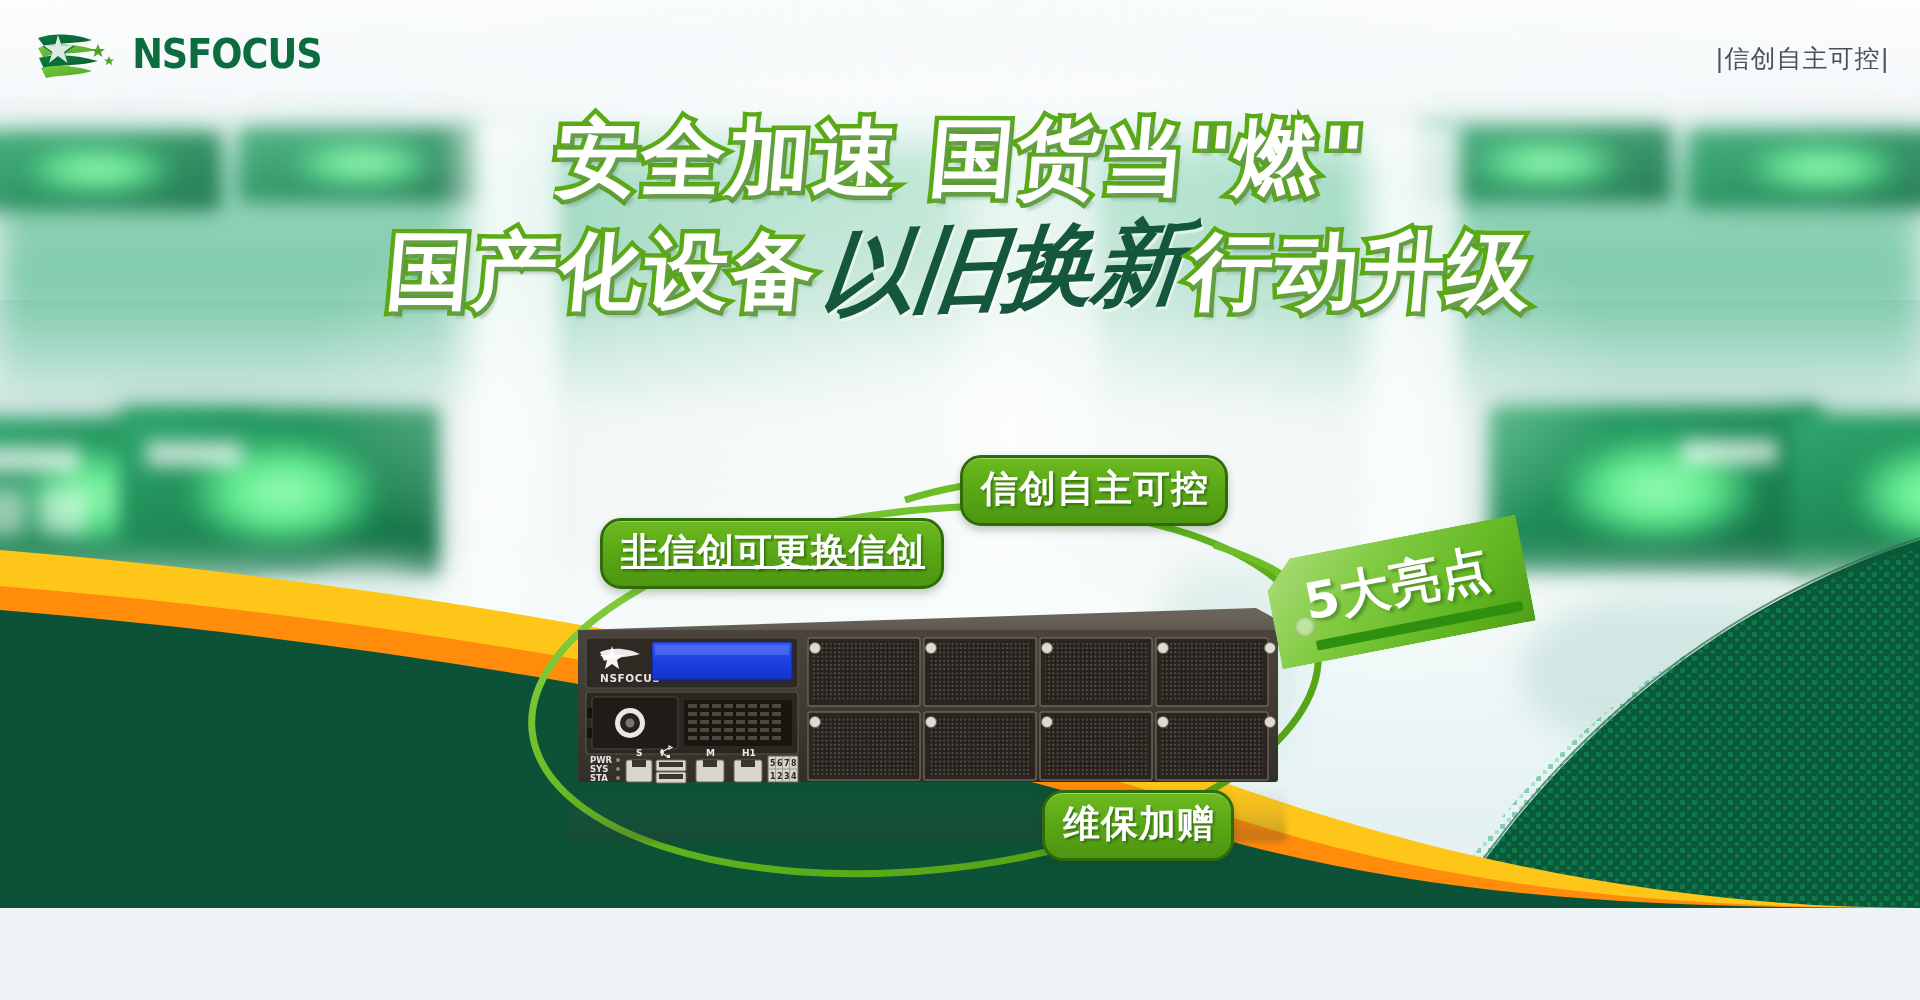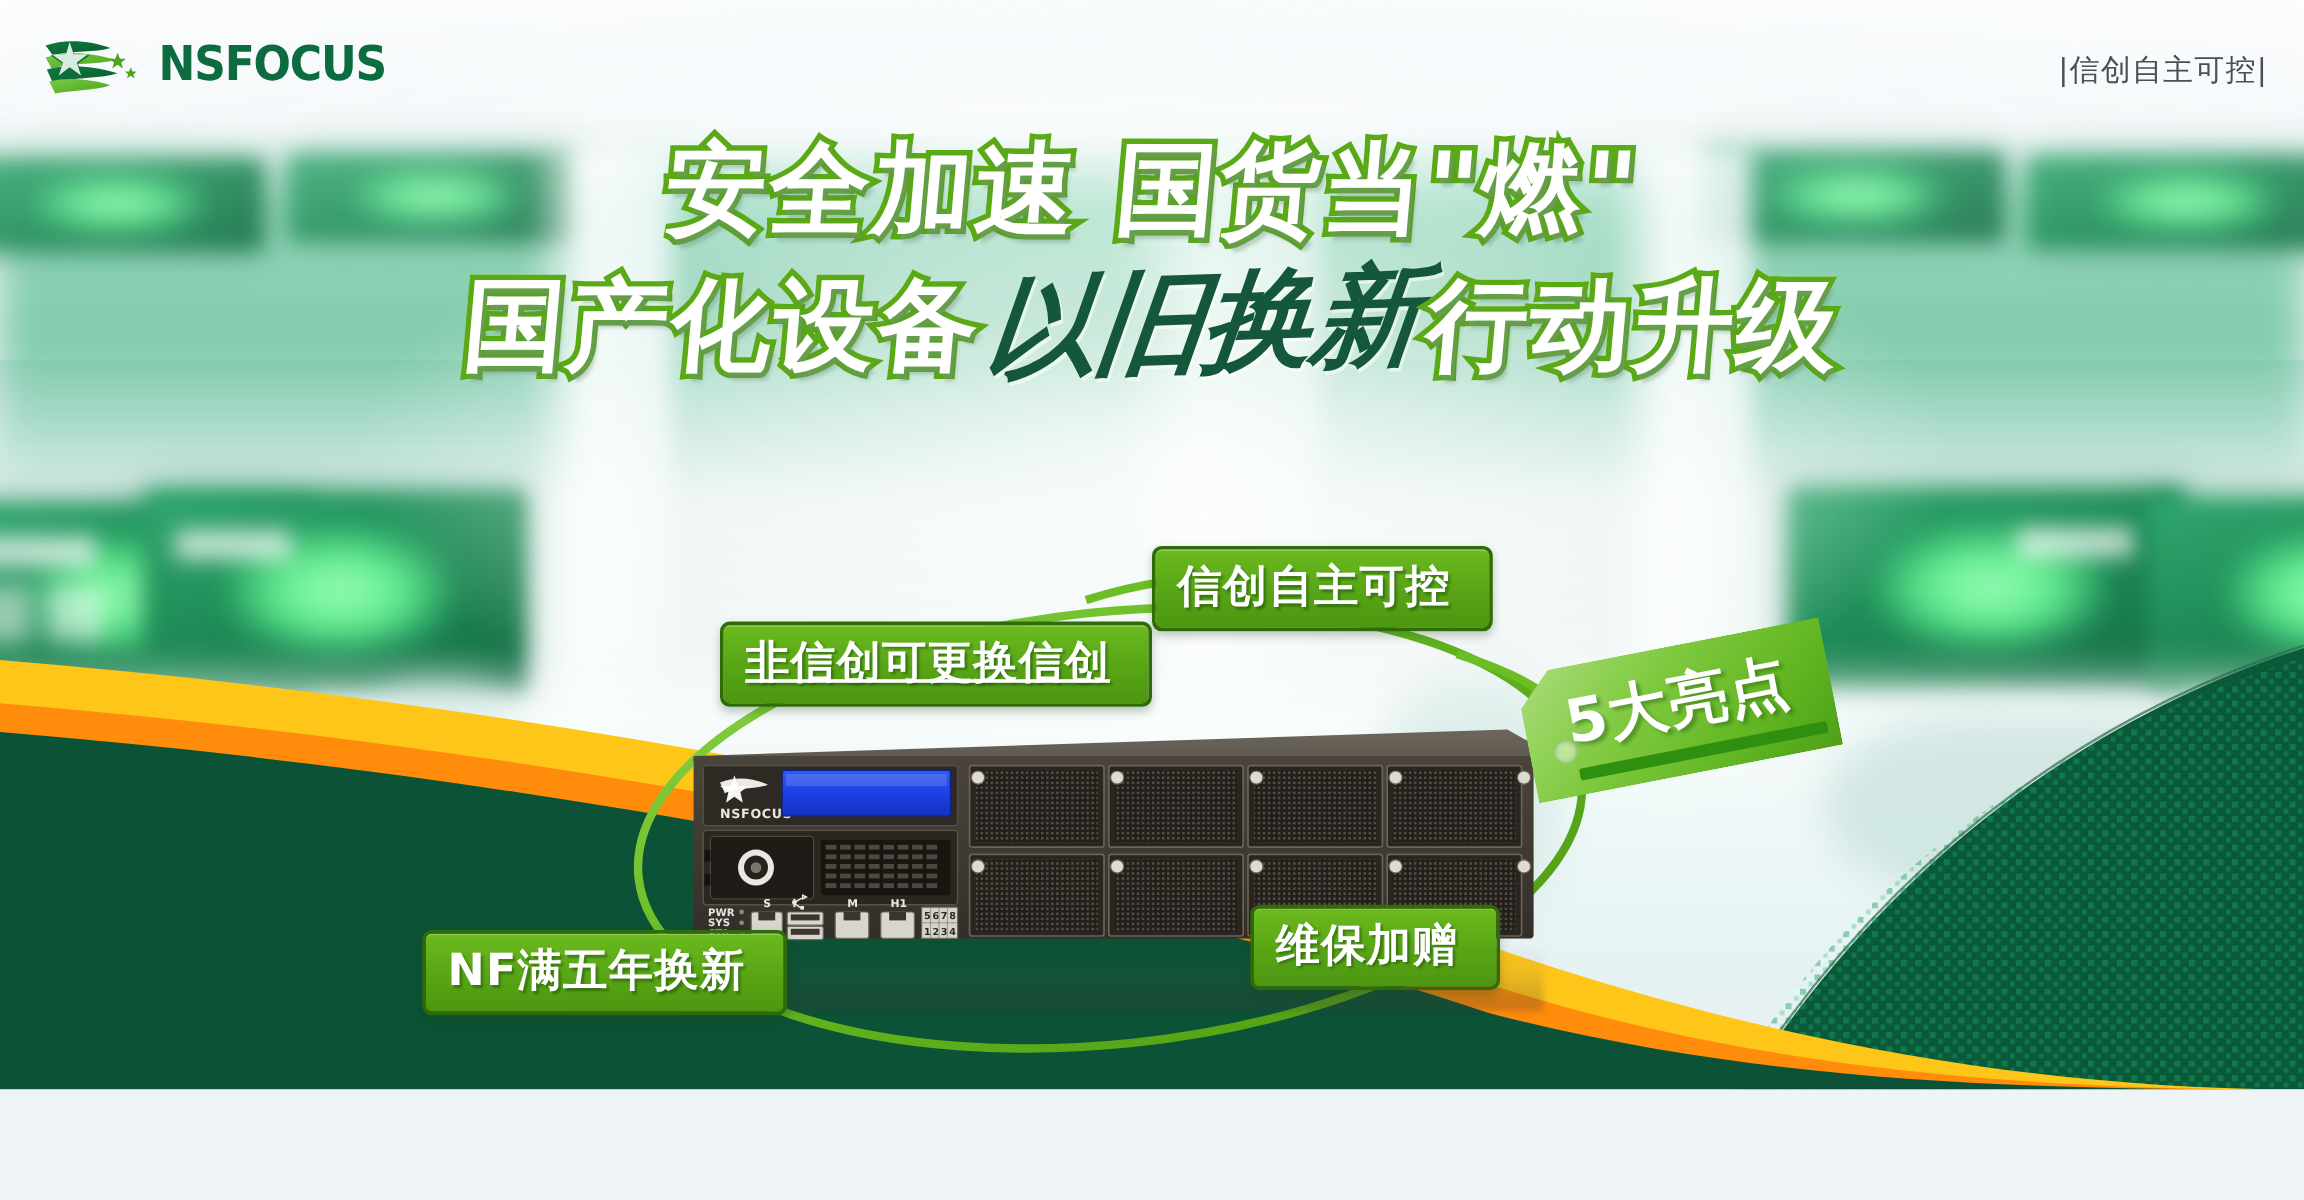--- a/index.html
+++ b/index.html
@@ -119,28 +119,28 @@
   }
 
   
   .ring-layer{ position:absolute; left:0; top:0; width:1920px; height:1000px; }
 
   .badge{
     position:absolute;
     display:flex; align-items:flex-start; justify-content:center;
     background:linear-gradient(180deg,#6cb91f 0%,#57a515 55%,#4d9611 100%);
     border:3px solid #2f6b08;
-    border-radius:8px;
+    border-radius:21px;
     color:#ffffff;
     font-family:"DejaVu Sans","Liberation Sans",sans-serif;
     font-weight:bold;
     font-size:37px;
     letter-spacing:1px;
     white-space:nowrap;
-    padding:6px 32px 9px 18px;
+    padding:6px 16px 9px 18px;
     text-shadow:2px 2px 2px rgba(20,60,10,.45);
     box-shadow:0 4px 8px rgba(30,70,20,.28), inset 0 1px 0 rgba(255,255,255,.35);
   }
 
   .hl-tag{
     position:absolute;
     left:1270px; top:538px;
     width:258px; height:108px;
     transform:rotate(-11deg);
   }
@@ -488,26 +488,23 @@
   </div>
 
   <div class="badge" style="left:960px;top:455px;">
     <span>信创自主可控</span>
   </div>
 
   <div class="badge" style="left:600px;top:518px;text-decoration:underline;">
     <span>非信创可更换信创</span>
   </div>
 
-  <div class="badge" style="left:352px;top:775px;">
-    <span>NF满五年换新</span>
-  </div>
-
-
-  <div class="badge" style="left:1042px;top:754px;">
+
+
+  <div class="badge" style="left:1042px;top:790px;">
     <span>维保加赠</span>
   </div>
 
   <div class="hl-tag">
     <div class="tagbody"></div>
     <div class="taghole"></div>
     <div class="tagtext">5大亮点</div>
     <div class="tagbar"></div>
   </div>
 

